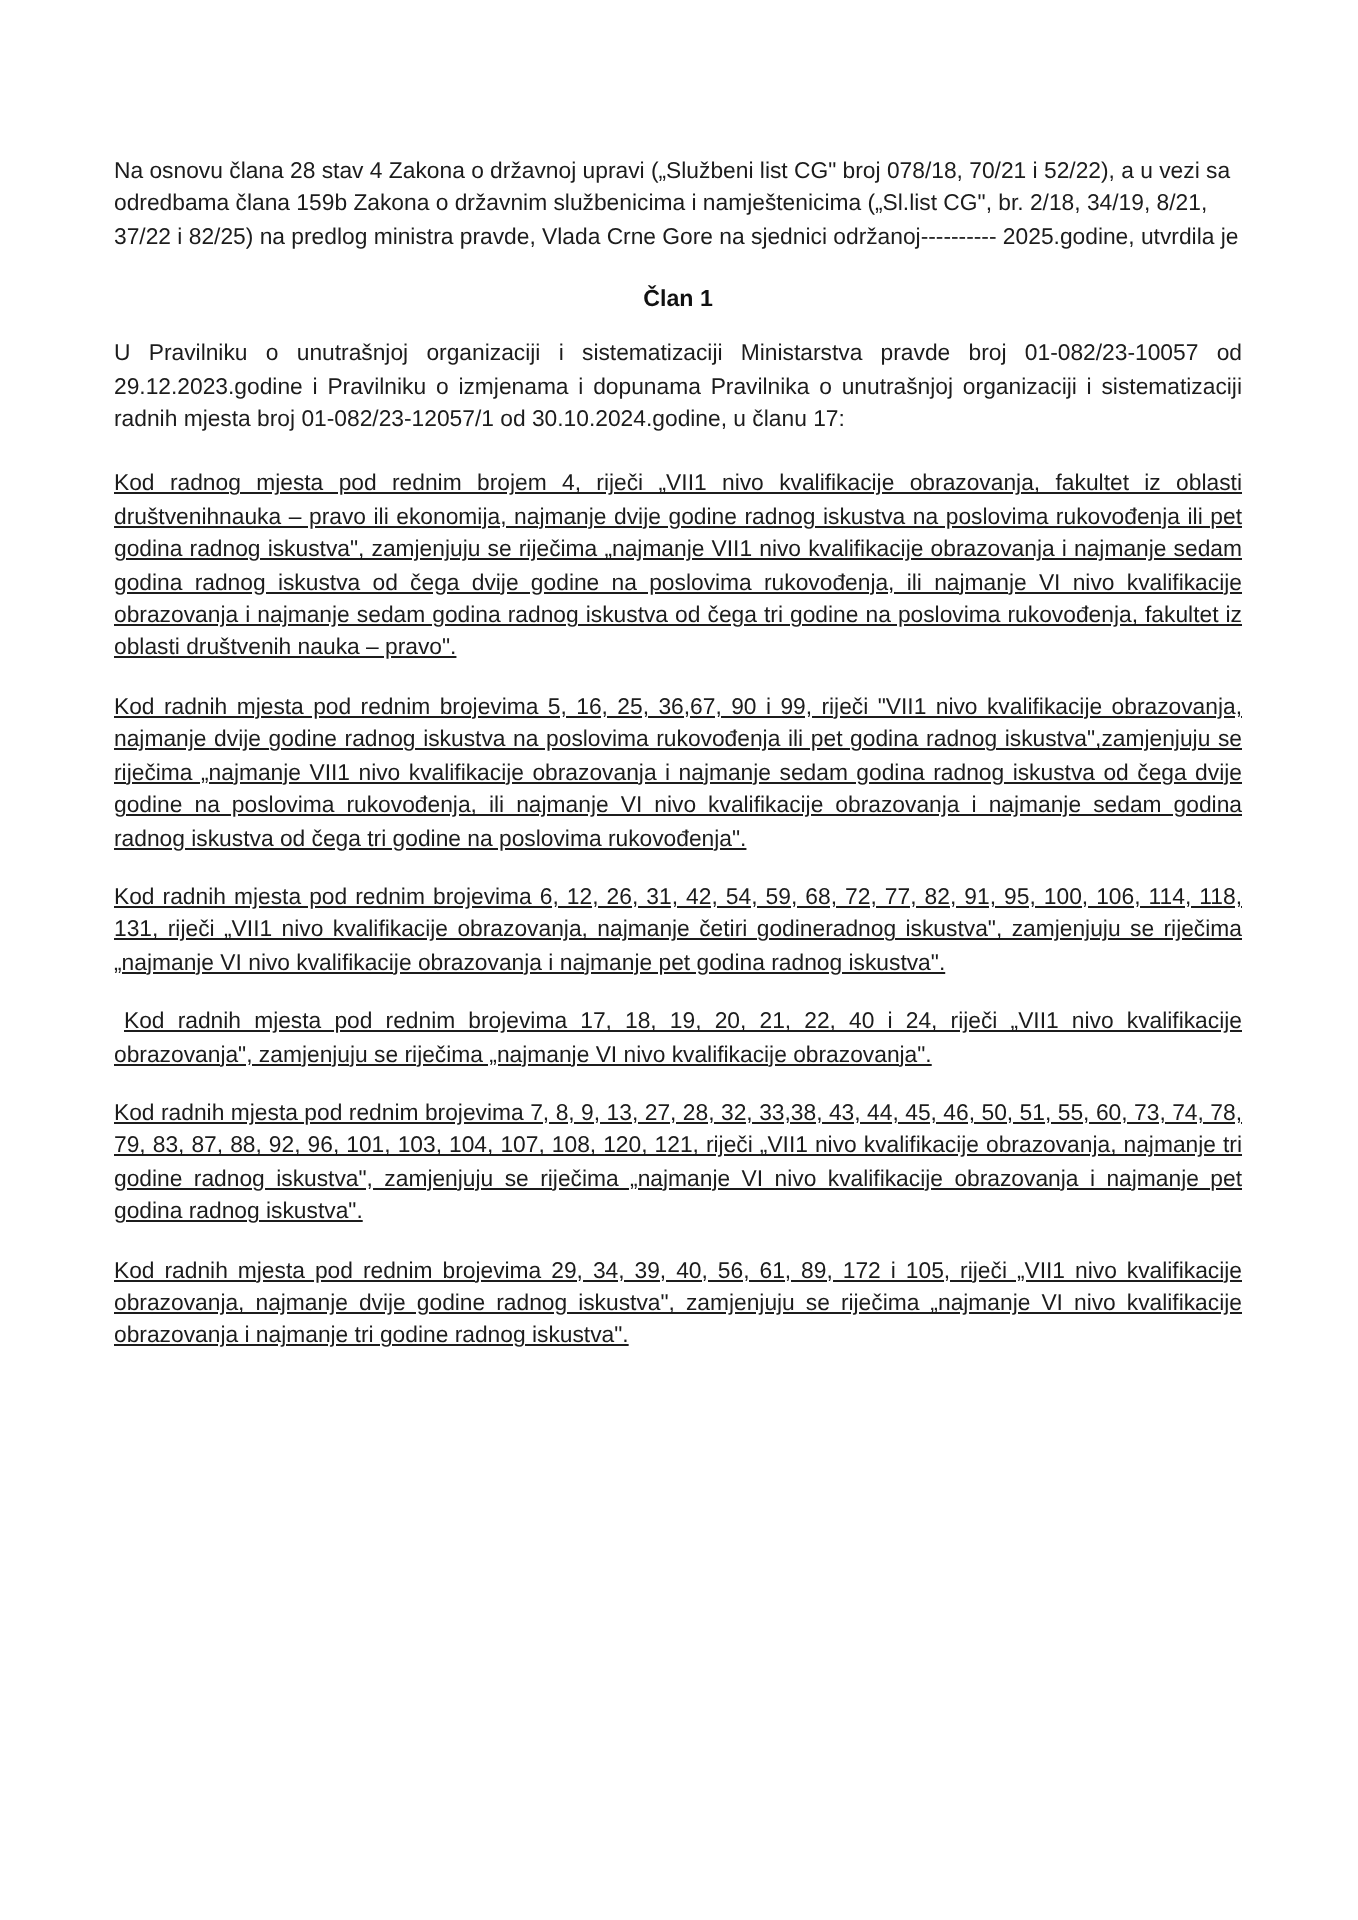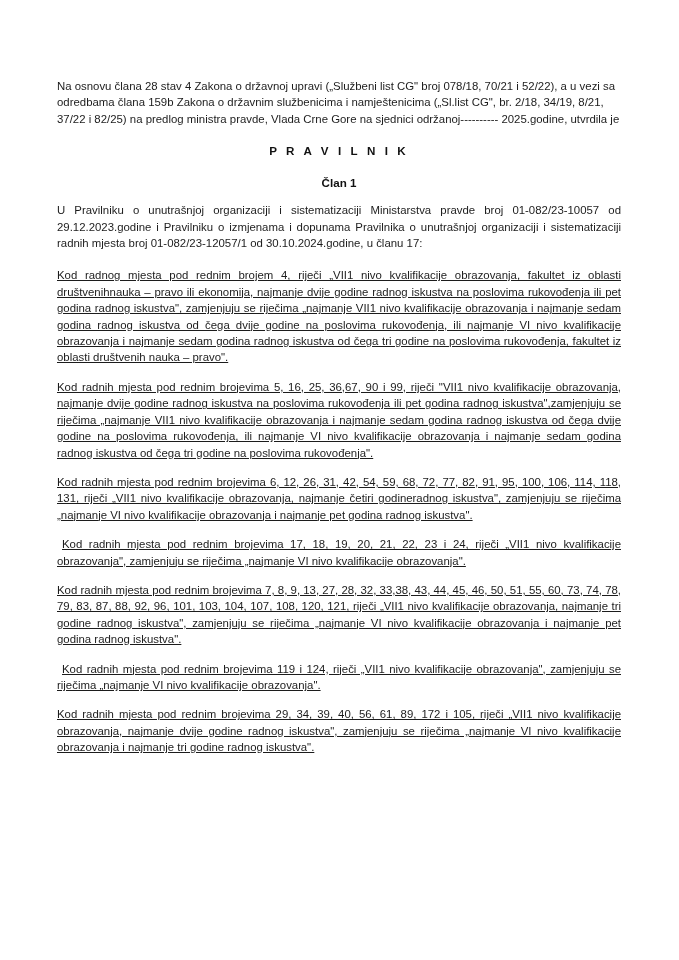--- a/index.html
+++ b/index.html
@@ -83,29 +83,27 @@
 </style>
 </head>
 <body>
 
 <div class="page">
   <div class="doc-body">
 
     <p class="preamble">Na osnovu člana 28 stav 4  Zakona o državnoj upravi („Službeni list CG" broj 078/18, 70/21 i 52/22), a u vezi sa odredbama člana 159b Zakona o državnim službenicima i namještenicima („Sl.list CG", br. 2/18, 34/19, 8/21, 37/22 i 82/25) na predlog ministra pravde, Vlada Crne Gore na sjednici održanoj---------- 2025.godine, utvrdila je</p>
 
     <div class="title-block">
-      <div class="doc-title">P R A V I L N I K</div>
     </div>
 
     <div class="article-head">Član 1</div>
 
     <p class="intro-para">U Pravilniku o unutrašnjoj organizaciji i sistematizaciji Ministarstva pravde broj 01-082/23-10057 od 29.12.2023.godine i Pravilniku o izmjenama i dopunama Pravilnika o unutrašnjoj organizaciji i sistematizaciji   radnih mjesta broj 01-082/23-12057/1 od 30.10.2024.godine, u članu 17:</p>
 
     <p class="para">Kod radnog mjesta pod rednim brojem 4, riječi „VII1 nivo kvalifikacije obrazovanja, fakultet iz oblasti društvenihnauka – pravo ili ekonomija, najmanje dvije godine radnog iskustva na poslovima rukovođenja ili pet godina radnog iskustva", zamjenjuju se riječima „najmanje VII1 nivo kvalifikacije obrazovanja i najmanje sedam godina radnog iskustva od čega dvije godine na poslovima rukovođenja, ili najmanje VI nivo kvalifikacije obrazovanja i najmanje sedam godina radnog iskustva od čega tri godine na poslovima rukovođenja, fakultet iz oblasti društvenih nauka – pravo".</p>
     <p class="para">Kod radnih mjesta pod rednim brojevima 5, 16, 25, 36,67, 90 i 99, riječi "VII1 nivo kvalifikacije obrazovanja, najmanje dvije godine radnog iskustva na poslovima rukovođenja ili pet godina radnog  iskustva",zamjenjuju se riječima „najmanje VII1 nivo kvalifikacije obrazovanja i najmanje sedam godina radnog iskustva od čega dvije godine na poslovima rukovođenja, ili najmanje VI nivo kvalifikacije obrazovanja i najmanje sedam godina radnog iskustva od čega tri godine na poslovima rukovođenja".</p>
     <p class="para">Kod radnih mjesta pod rednim brojevima 6, 12, 26, 31, 42, 54, 59, 68, 72, 77, 82, 91, 95, 100, 106, 114,  118, 131, riječi „VII1 nivo kvalifikacije  obrazovanja, najmanje četiri godineradnog iskustva", zamjenjuju se riječima „najmanje VI nivo kvalifikacije obrazovanja i najmanje pet godina radnog iskustva".</p>
-    <p class="para indent-lead">Kod radnih mjesta pod rednim brojevima 17, 18, 19, 20, 21, 22, 23 i 24, riječi „VII1 nivo kvalifikacije obrazovanja", zamjenjuju se riječima „najmanje VI nivo kvalifikacije obrazovanja".</p>
+    <p class="para indent-lead">Kod radnih mjesta pod rednim brojevima 17, 18, 19, 20, 21, 22, 40 i 24, riječi „VII1 nivo kvalifikacije obrazovanja", zamjenjuju se riječima „najmanje VI nivo kvalifikacije obrazovanja".</p>
     <p class="para">Kod radnih mjesta pod rednim brojevima 7, 8, 9, 13, 27, 28, 32, 33,38,  43, 44, 45, 46, 50, 51, 55, 60, 73, 74, 78, 79, 83, 87, 88, 92, 96, 101, 103, 104, 107, 108, 120, 121, riječi „VII1 nivo kvalifikacije obrazovanja, najmanje tri godine radnog iskustva", zamjenjuju se riječima „najmanje VI nivo kvalifikacije obrazovanja i najmanje pet godina radnog iskustva".</p>
-    <p class="para indent-lead">Kod radnih mjesta pod rednim brojevima 119 i 124, riječi „VII1 nivo kvalifikacije obrazovanja", zamjenjuju se riječima „najmanje VI nivo kvalifikacije obrazovanja".</p>
     <p class="para">Kod radnih mjesta pod rednim brojevima 29, 34, 39, 40, 56, 61, 89, 172 i 105, riječi „VII1 nivo kvalifikacije obrazovanja, najmanje dvije godine radnog iskustva", zamjenjuju se riječima „najmanje VI nivo kvalifikacije obrazovanja i najmanje tri godine radnog iskustva".</p>
 
   </div>
 </div>
 
 </body></html>

